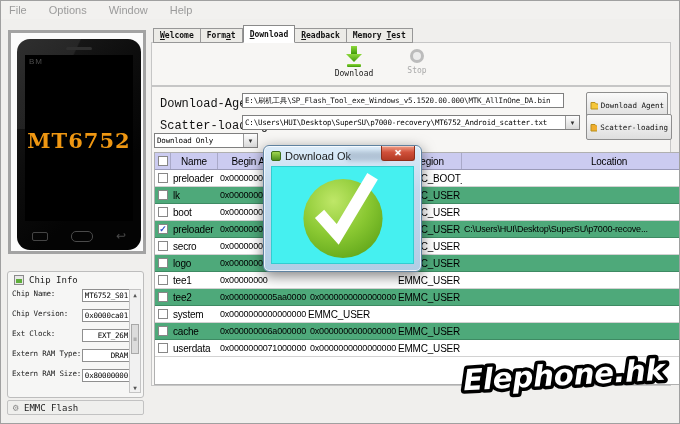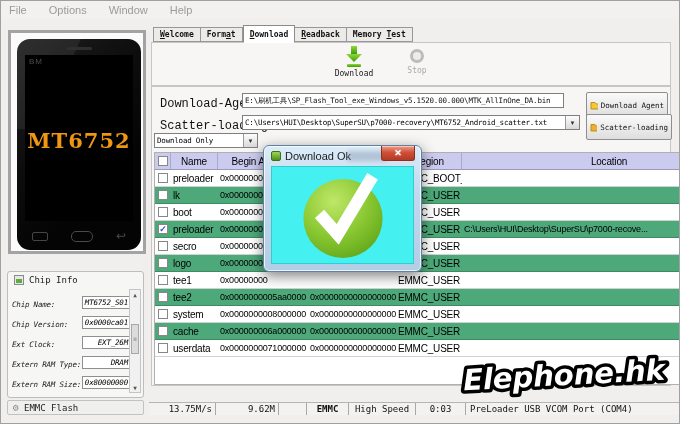--- a/index.html
+++ b/index.html
@@ -20,33 +20,33 @@
   #phone-screen-text { position:absolute; left:0; right:0; top:44%; text-align:center; font-family:"DejaVu Serif", serif; font-weight:bold; font-size:21px; color:#ef9712; letter-spacing:1px; }
   #phone-buttons { position:absolute; left:0; right:0; bottom:7px; height:14px; display:flex; align-items:center; justify-content:space-between; padding:0 15px; }
   .pbtn-menu { width:16px; height:9px; border:1px solid #454545; border-radius:2px; }
   .pbtn-home { width:22px; height:11px; border:1px solid #4a4a4a; border-radius:5px; }
   .pbtn-back { color:#4a4a4a; font-size:12px; line-height:12px; }
 
   #chip-info-box { position:absolute; left:6px; top:270px; width:137px; height:127px; border:1px solid #bdbdbd; border-radius:3px; background:#f6f6f5; font-family:"DejaVu Sans Mono", monospace; }
   #chip-title-row { display:flex; align-items:center; gap:5px; padding:3px 0 2px 6px; }
   #chip-title { font-size:9px; color:#222; }
   #chip-fields { position:relative; padding:2px 0 0 4px; }
-  .chip-row { display:flex; align-items:flex-end; height:20px;font-style:italic; }
+  .chip-row { display:flex; align-items:flex-start; height:20px; }
   .chip-label { width:70px; font-size:7.5px; letter-spacing:-0.2px; color:#1a1a1a; white-space:nowrap; overflow:visible; }
   .chip-value { width:49px; height:13px; background:#fff; border:1px solid #8f8f8f; font-size:7.5px; letter-spacing:-0.2px; text-align:right; padding:1px 2px 0 0; overflow:hidden; white-space:nowrap; }
   #chip-scrollbar { position:absolute; right:2px; top:17px; bottom:4px; width:12px; background:#f1f1f1; border:1px solid #c4c4c4; display:flex; flex-direction:column; justify-content:space-between; align-items:center; }
   .scroll-arrow { font-size:6px; color:#555; line-height:9px; }
   #chip-scroll-thumb { position:absolute; left:1px; right:1px; top:34px; height:30px; background:#dcdcdc; border:1px solid #a8a8a8; font-size:6px; color:#888; text-align:center; line-height:28px; }
 
   #emmc-bar { position:absolute; left:6px; top:399px; width:137px; height:15px; border:1px solid #c2c2c2; border-radius:2px; background:#efefed; display:flex; align-items:center; gap:5px; padding-left:5px; font-family:"DejaVu Sans Mono", monospace; }
   #emmc-label { font-size:9px; color:#222; }
   .gear-icon { font-size:10px; color:#8a8a8a; line-height:10px; }
 
   
-  #tab-bar { position:absolute; left:152px; top:26px; display:flex; z-index:3; }
+  #tab-bar { position:absolute; left:152px; top:26px; display:flex; z-index:3;align-items:center; }
   .tab { height:15px; padding:2px 6px 0; border:1px solid #979797; border-left:none; background:#ecebe7; font-family:"DejaVu Sans Mono", monospace; font-weight:bold; font-size:8px; color:#111; white-space:nowrap; }
   .tab:first-child { border-left:1px solid #979797; }
   .tab.active { background:#fff; margin-top:-2px; height:18px; padding-top:4px; border:1px solid #8a8a8a; border-bottom:1px solid #fff; }
 
   
   #toolbar-box { position:absolute; left:150px; top:41px; width:520px; height:44px; border:1px solid #c6c6c6; background:#f7f6f4; }
   .tool { position:absolute; top:3px; display:flex; flex-direction:column; align-items:center; gap:1px; }
   #tool-download { left:172px; width:60px; }
   #tool-stop { left:240px; width:50px; }
   .tool-label { font-family:"DejaVu Sans Mono", monospace; font-size:8px; color:#1a1a1a; }
@@ -338,21 +338,20 @@
       <div class="cell c-end">0x0000000000000000</div>
       <div class="cell c-region">EMMC_USER</div>
       <div class="cell c-loc"></div>
     </div>
 
     <div class="trow">
       <div class="cell c-sel">
               <span class="cb"></span>
             </div>
       <div class="cell c-name">system</div>
-      <div class="cell c-begin">0x0000000008000000</div>
       <div class="cell c-end">0x0000000000000000</div>
       <div class="cell c-region">EMMC_USER</div>
       <div class="cell c-loc"></div>
     </div>
 
     <div class="trow green">
       <div class="cell c-sel">
               <span class="cb"></span>
             </div>
       <div class="cell c-name">cache</div>
@@ -369,35 +368,20 @@
       <div class="cell c-name">userdata</div>
       <div class="cell c-begin">0x0000000071000000</div>
       <div class="cell c-end">0x0000000000000000</div>
       <div class="cell c-region">EMMC_USER</div>
       <div class="cell c-loc"></div>
     </div>
   </div>
     </div>
   </div>
 
-  <div id="status-bar">
-    <div class="status-cell">13.75M/s</div>
-
-    <div class="status-cell">9.62M</div>
-
-    <div class="status-cell"></div>
-
-    <div class="status-cell">EMMC</div>
-
-    <div class="status-cell">High Speed</div>
-
-    <div class="status-cell">0:03</div>
-
-    <div class="status-cell">PreLoader USB VCOM Port (COM4)</div>
-  </div>
 
   <div id="dialog">
     <div id="dialog-titlebar">
       <span class="dialog-app-icon"></span>
       <span>Download Ok</span>
       <span id="dialog-blur"></span>
       <span id="dialog-close">✕</span>
     </div>
     <div id="dialog-content">
       <svg width="88" height="92" viewBox="0 0 100 104">

